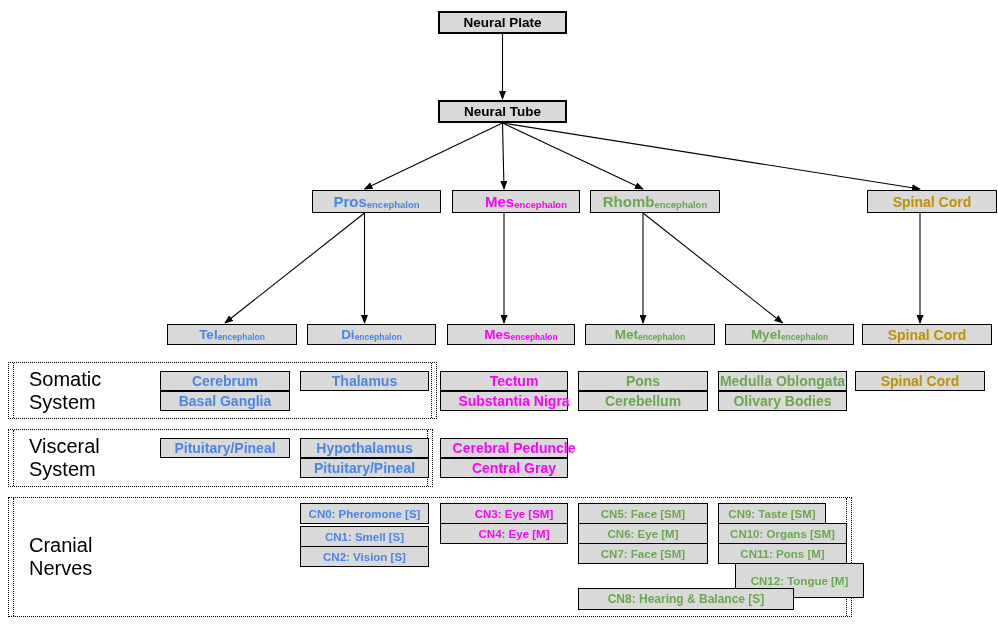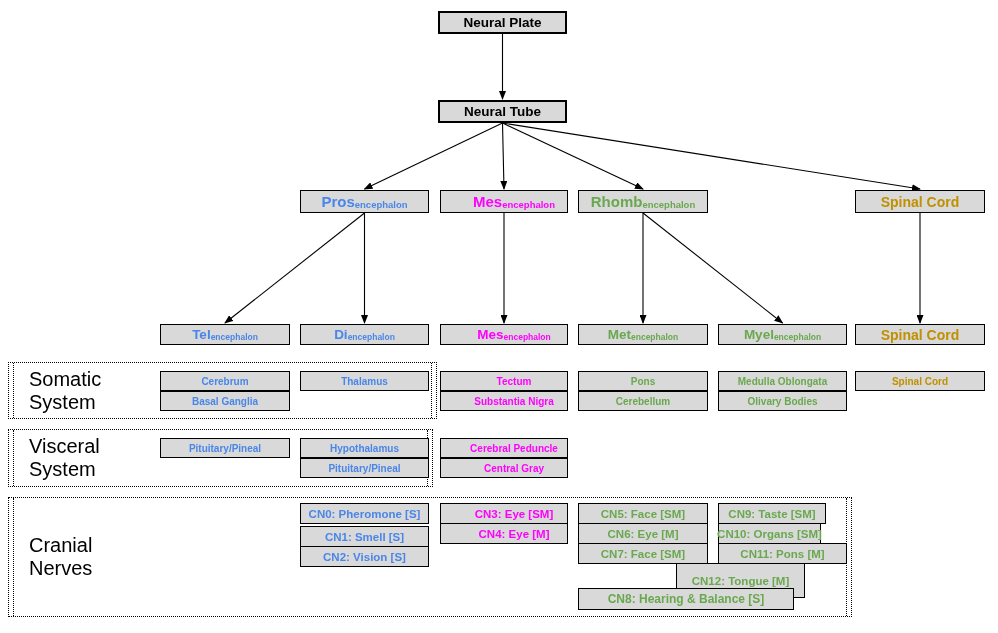--- a/index.html
+++ b/index.html
@@ -8,25 +8,25 @@
     font-family:"Liberation Sans","DejaVu Sans",sans-serif;
   }
   #arrow-layer{position:absolute;left:0;top:0;width:998px;height:633px;pointer-events:none;}
   #arrow-layer line{stroke:#000;stroke-width:1.1;}
   .node{
     position:absolute;box-sizing:border-box;display:flex;align-items:center;justify-content:center;
     background:var(--box_fill);border:1.4px solid #000;font-weight:bold;white-space:nowrap;
     z-index:2;
   }
   .lvl0,.lvl1{border-width:2px;font-size:13.5px;color:#000;}
-  .lvl2{font-size:15px;border-width:1.6px;}
-  .lvl3{font-size:13.5px;}
+  .lvl2{font-size:15px;border-width:1.6px;margin-left:12px;}
+  .lvl3{font-size:13.5px;margin-left:7px;}
   .lvl2 .subs{font-size:9.5px;position:relative;top:3px;}
   .lvl3 .subs{font-size:8.5px;position:relative;top:2px;}
-  .organ{font-size:10px;}
+  .organ{font-size:14px;}
   .cn{font-size:11.5px;}
   .c-blue{color:var(--blue);}
   .c-magenta{color:var(--magenta);padding-left:20px;}
   .c-green{color:var(--green);}
   .c-gold{color:var(--gold);}
   .section{
     position:absolute;box-sizing:border-box;border:1.4px dotted #000;z-index:1;
   }
   .section::before{
     content:'';position:absolute;left:4px;right:4px;top:0;bottom:0;
@@ -141,19 +141,19 @@
   <div class="node cn c-blue" style="left:300px;top:546px;width:129px;height:21px">CN2: Vision [S]</div>
 
   <div class="node cn c-magenta" style="left:440px;top:503px;width:128px;height:21px">CN3: Eye [SM]</div>
   <div class="node cn c-magenta" style="left:440px;top:523px;width:128px;height:21px">CN4: Eye [M]</div>
 
   <div class="node cn c-green" style="left:578px;top:503px;width:130px;height:21px">CN5: Face [SM]</div>
   <div class="node cn c-green" style="left:578px;top:523px;width:130px;height:21px">CN6: Eye [M]</div>
   <div class="node cn c-green" style="left:578px;top:543px;width:130px;height:21px">CN7: Face [SM]</div>
 
   <div class="node cn c-green" style="left:718px;top:503px;width:108px;height:21px">CN9: Taste [SM]</div>
-  <div class="node cn c-green" style="left:718px;top:523px;width:103px;height:21px">CN10: Organs [SM]</div>
+  <div class="node cn c-green" style="left:718px;top:523px;width:129px;height:21px">CN10: Organs [SM]</div>
   <div class="node cn c-green" style="left:718px;top:543px;width:129px;height:21px">CN11: Pons [M]</div>
-  <div class="node cn c-green" style="left:676px;top:563px;width:129px;height:35px">CN12: Tongue [M]</div>
+  <div class="node cn c-green" style="left:735px;top:563px;width:129px;height:35px">CN12: Tongue [M]</div>
 
   <div class="node cn c-green" style="left:578px;top:588px;width:216px;height:22px;font-size:12px">CN8: Hearing &amp; Balance [S]</div>
 
 </div>
 
 </body></html>

